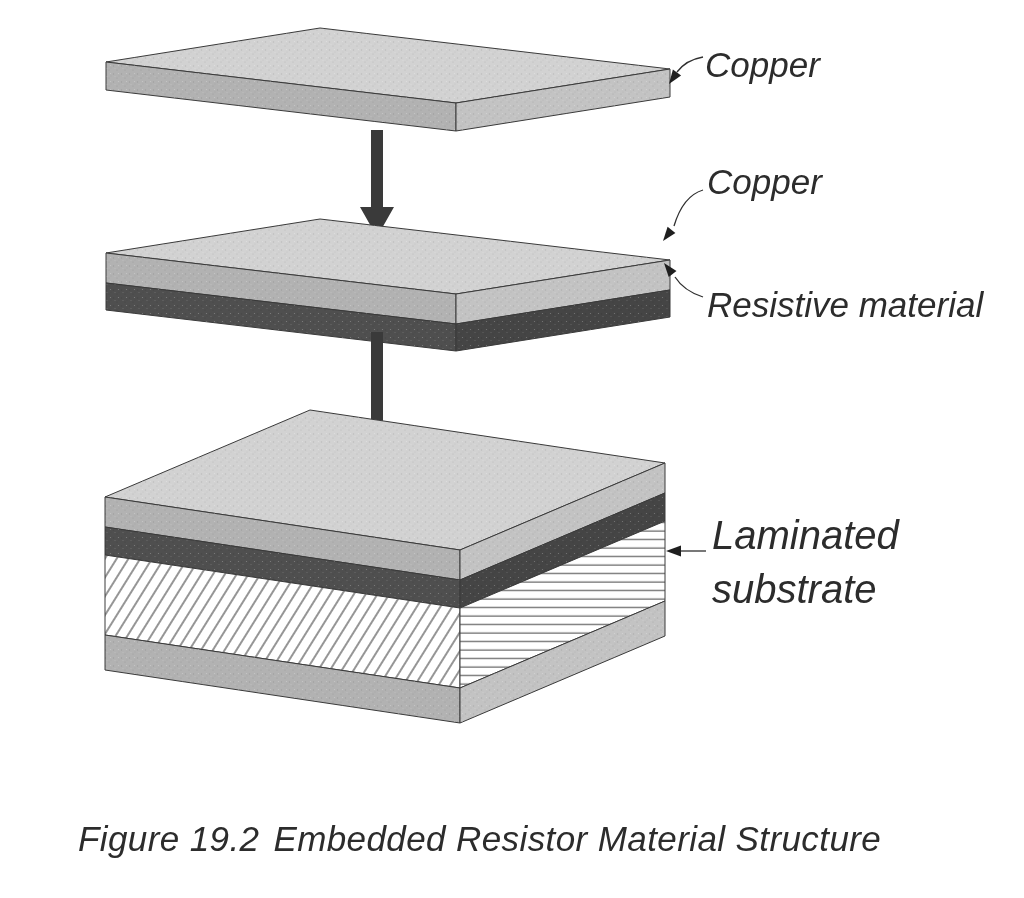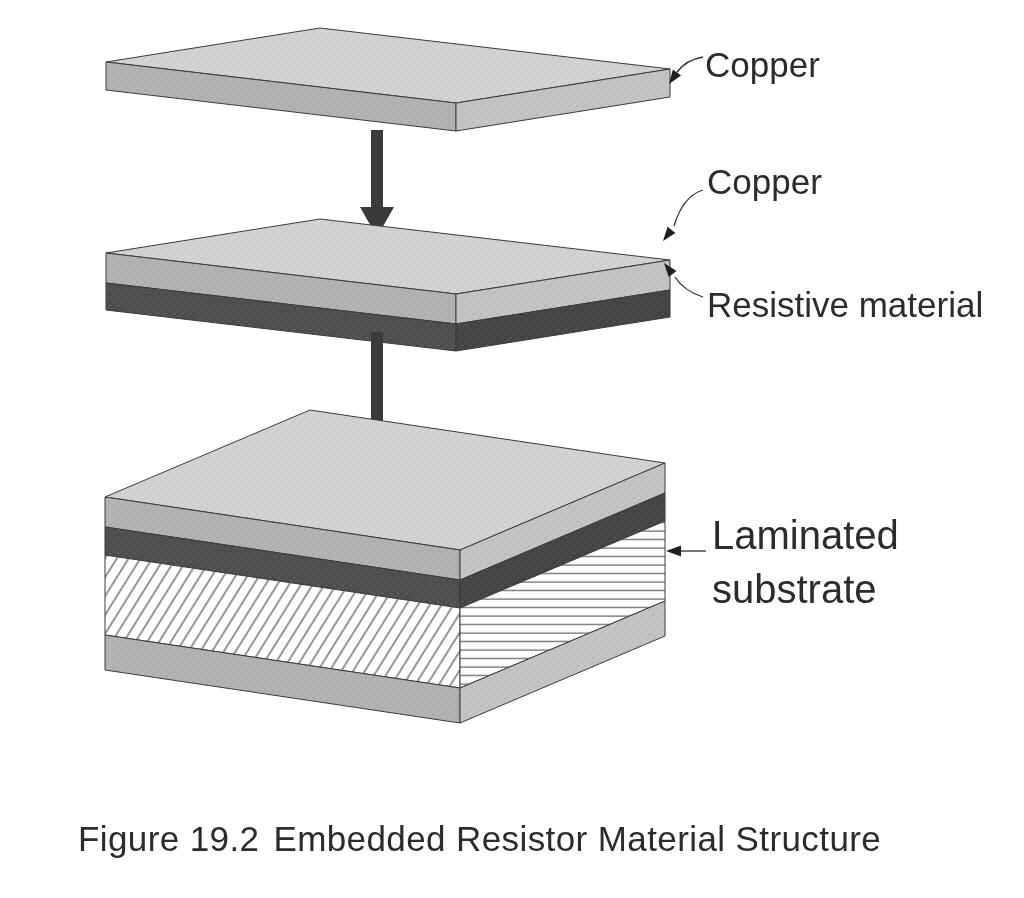--- a/index.html
+++ b/index.html
@@ -4,21 +4,21 @@
 <style>
   html, body {
     margin: 0;
     padding: 0;
     background: #ffffff;
     width: 1024px;
     height: 898px;
     overflow: hidden;
     font-family: "Liberation Sans", sans-serif;
   }
-  .stage { position: relative; width: 1024px; height: 898px; background: #ffffff; }
+  .stage { position: relative; width: 1024px; height: 898px; background: #ffffff; font-style: italic; }
   svg { display: block; }
   .face   { stroke: #3a3a3a; stroke-width: 1; stroke-linejoin: round; }
   .tex    { stroke: none; }
   .leader { stroke: #2f2f2f; stroke-width: 1.3; fill: none; }
   .lhead  { fill: #1f1f1f; stroke: none; }
   .lbl    { fill: #2c2c2c; font-family: "Liberation Sans", sans-serif; font-size: 35px; font-weight: 400; }
   .lbl-big{ fill: #2c2c2c; font-family: "Liberation Sans", sans-serif; font-size: 40px; font-weight: 400; }
   .cap    { fill: #2c2c2c; font-family: "Liberation Sans", sans-serif; font-size: 35px; font-weight: 400; letter-spacing: 0.4px; }
 </style>
 </head>

